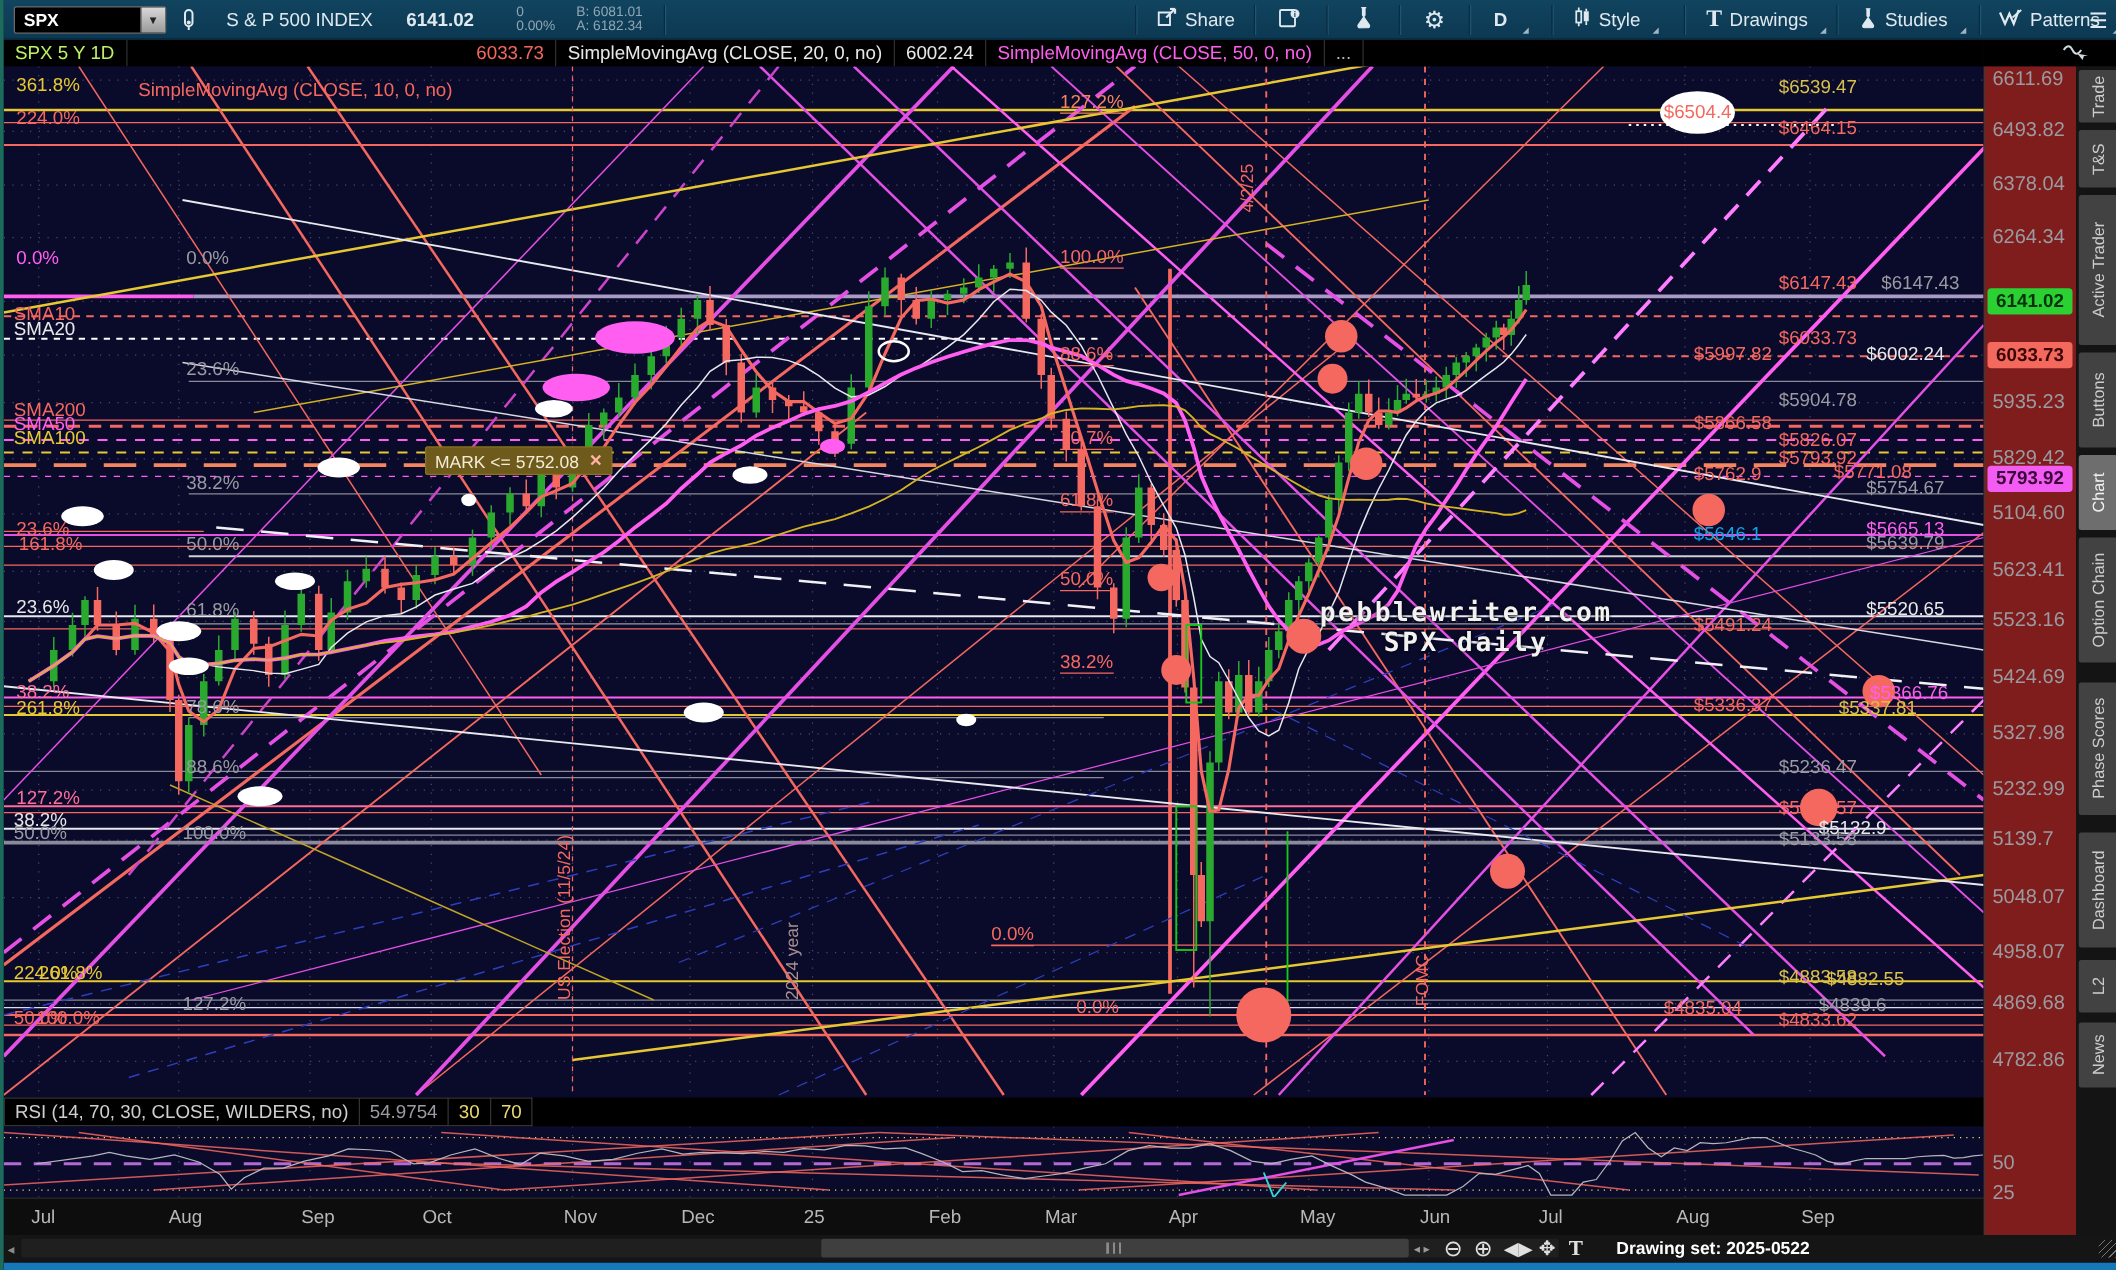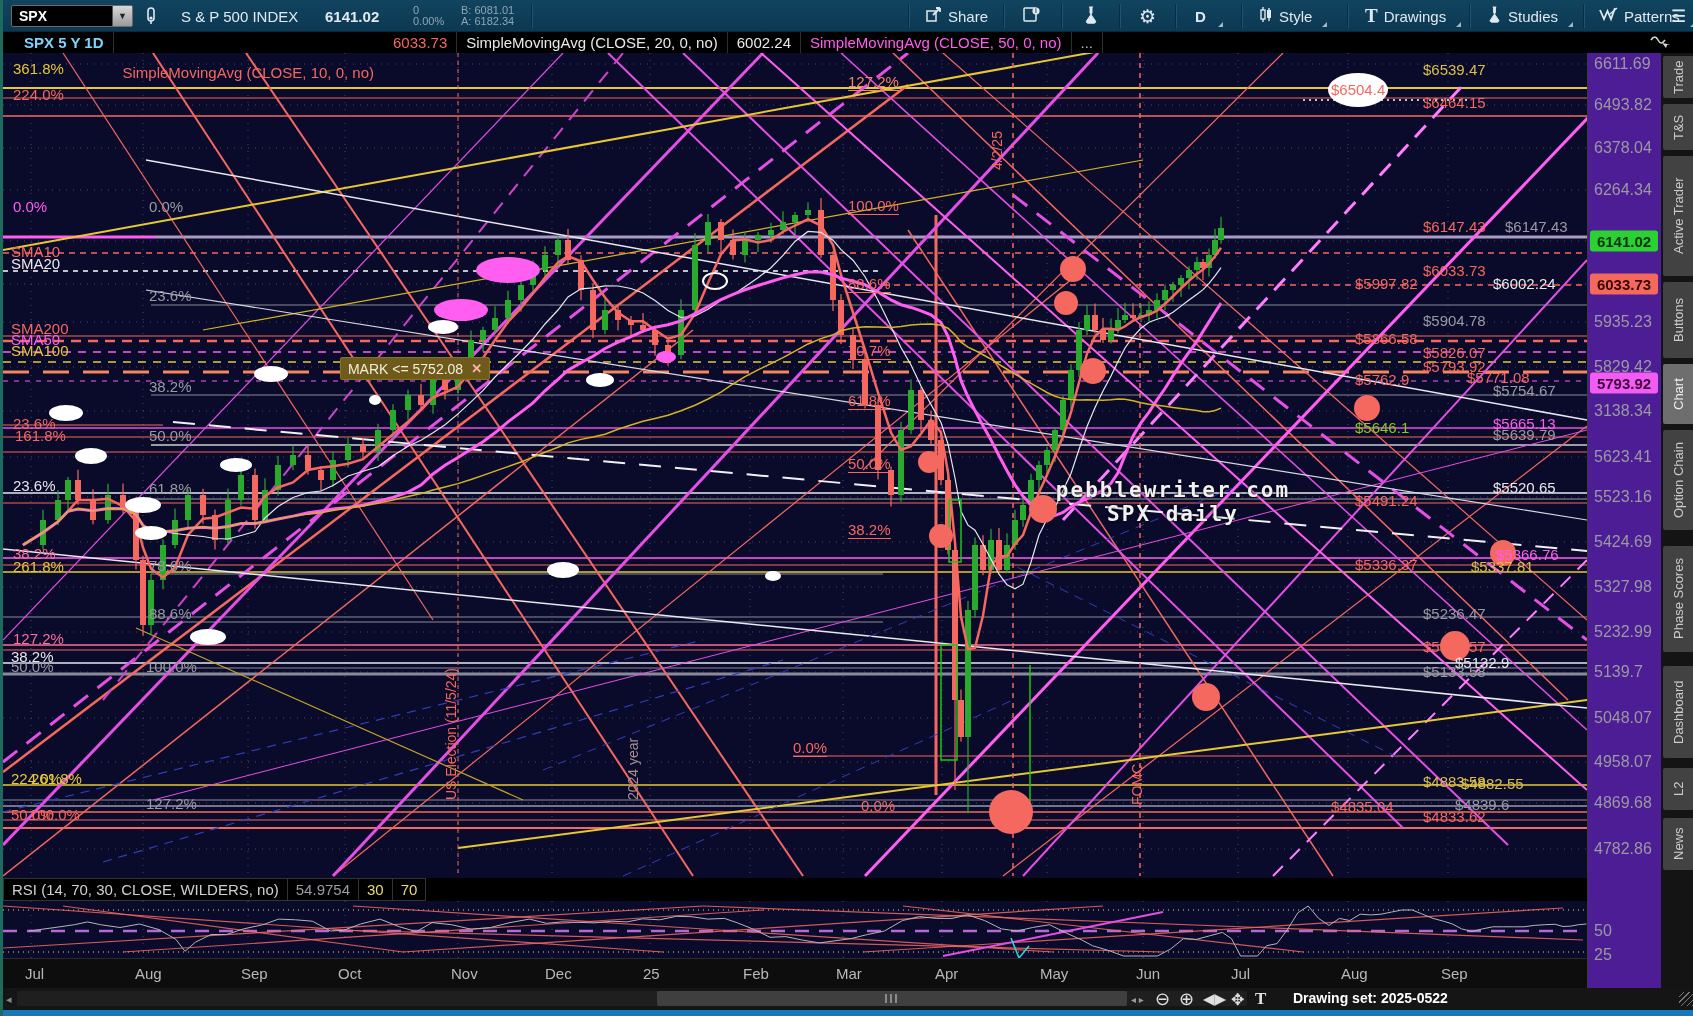--- a/index.html
+++ b/index.html
@@ -21,39 +21,39 @@
   .corner { position:absolute; right:2px; bottom:3px; width:0; height:0;
     border-left:5px solid transparent; border-bottom:5px solid #9fb6c2; }
   .big-last { font-size:19px; font-weight:bold; color:#fff; }
   .stack { display:flex; flex-direction:column; line-height:11px; font-size:11px; color:#8fa6b4; }
 
   
   .chart-header { position:absolute; left:0; top:32px; width:1584px; height:21px; background:#000;
     display:flex; align-items:stretch; z-index:25; font-size:15px; }
   .chart-header .cell { display:flex; align-items:center; padding:0 9px; border-right:1px solid #2e2e2e;
     color:#d4d4d4; white-space:nowrap; }
-  .chart-header .cell.title { color:#7dd3fc; font-weight:bold;margin-left:12px; }
+  .chart-header .cell.title { color:#bef264; font-weight:normal; }
   .hdr-right-strip { position:absolute; left:1584px; top:32px; width:109px; height:21px; background:#000; z-index:25; }
 
   
   .chart-wrap { position:absolute; left:0; top:53px; width:1584px; height:825px; background:#0a0a2b; overflow:hidden; }
   .chart-wrap svg { position:absolute; left:0; top:0; }
   .ch-label { position:absolute; font-size:15px; white-space:nowrap; line-height:15px; z-index:6; }
   .ch-label.ul { border-bottom:1px solid currentColor; padding-bottom:1px; }
   .v-label { position:absolute; font-size:14px; white-space:nowrap; transform:rotate(-90deg); transform-origin:0 0; z-index:6; }
   .mark-tip { position:absolute; left:337px; top:304px; width:150px; height:23px; background:#6e5a1a;
     border:1px solid #8a731f; border-radius:2px; color:#f5edd8; font-size:14px; display:flex;
     align-items:center; justify-content:center; gap:8px; z-index:8; }
   .mark-tip .x { color:#ffb4a6; font-weight:bold; font-size:13px; }
   .watermark { position:absolute; left:1040px; top:425px; width:260px; text-align:center; z-index:7;
     color:#f2f2f2; font-family:"DejaVu Sans Mono", monospace; font-size:21px; font-weight:bold; letter-spacing:2px;
     text-shadow:0 0 3px #000; }
 
   
-  .price-axis { position:absolute; left:1584px; top:53px; width:74px; height:935px; background:#4c1d95;
+  .price-axis { position:absolute; left:1584px; top:53px; width:74px; height:935px; background:#7f1d1d;
     border-left:1px solid #3a3a3a; z-index:20; }
   .tick { position:absolute; left:6px; color:#9a9aa0; font-size:16px; transform:translateY(-50%); }
   .badge { position:absolute; left:2px; width:68px; height:21px; border-radius:3px; font-size:15px; font-weight:bold;
     display:flex; align-items:center; justify-content:center; transform:translateY(-50%); }
 
   
   .sidebar { position:absolute; left:1658px; top:32px; width:35px; height:956px; background:#141414; z-index:20; }
   .side-tab { position:absolute; left:2px; width:31px; background:#424242; border-radius:2px; color:#cccccc;
     font-size:13px; display:flex; align-items:center; justify-content:center;
     writing-mode:vertical-rl; transform:rotate(180deg); cursor:pointer; }
@@ -637,21 +637,21 @@
         <div class="ch-label" style="left: 1352px; top: 223px; color: rgb(244, 104, 95);">$5997.82</div>
         <div class="ch-label" style="left: 1490px; top: 223px; color: rgb(232, 232, 232);">$6002.24</div>
         <div class="ch-label" style="left: 1420px; top: 260px; color: rgb(154, 154, 162);">$5904.78</div>
         <div class="ch-label" style="left: 1352px; top: 278px; color: rgb(244, 104, 95); text-align: right;">$5866.58</div>
         <div class="ch-label" style="left: 1420px; top: 292px; color: rgb(244, 104, 95);">$5826.07</div>
         <div class="ch-label" style="left: 1420px; top: 306px; color: rgb(244, 104, 95);">$5793.92</div>
         <div class="ch-label" style="left: 1352px; top: 319px; color: rgb(244, 104, 95);">$5762.9</div>
         <div class="ch-label" style="left: 1464px; top: 317px; color: rgb(244, 104, 95);">$5771.08</div>
         <div class="ch-label" style="left: 1490px; top: 330px; color: rgb(154, 154, 162);">$5754.67</div>
         <div class="ch-label" style="left: 1490px; top: 363px; color: rgb(255, 94, 240);">$5665.13</div>
-        <div class="ch-label" style="left: 1352px; top: 367px; color: #84cc16;">$5646.1</div>
+        <div class="ch-label" style="left: 1352px; top: 367px; color: #0ea5e9;">$5646.1</div>
         <div class="ch-label" style="left: 1490px; top: 374px; color: rgb(154, 154, 162);">$5639.79</div>
         <div class="ch-label" style="left: 1490px; top: 427px; color: rgb(232, 232, 232);">$5520.65</div>
         <div class="ch-label" style="left: 1352px; top: 440px; color: rgb(244, 104, 95);">$5491.24</div>
         <div class="ch-label" style="left: 1493px; top: 494px; color: rgb(255, 94, 240);">$5366.76</div>
         <div class="ch-label" style="left: 1352px; top: 504px; color: rgb(244, 104, 95);">$5336.37</div>
         <div class="ch-label" style="left: 1468px; top: 506px; color: rgb(216, 192, 74);">$5337.81</div>
         <div class="ch-label" style="left: 1420px; top: 553px; color: rgb(154, 154, 162);">$5236.47</div>
         <div class="ch-label" style="left: 1420px; top: 586px; color: rgb(244, 104, 95);">$5179.57</div>
         <div class="ch-label" style="left: 1452px; top: 602px; color: rgb(232, 232, 232);">$5132.9</div>
         <div class="ch-label" style="left: 1420px; top: 611px; color: rgb(154, 154, 162);">$5133.58</div>
@@ -675,21 +675,21 @@
     </div>
   </div>
 
   <div class="price-axis" id="price-axis">
       <div class="tick" style="top: 11px;">6611.69</div>
       <div class="tick" style="top: 52px;">6493.82</div>
       <div class="tick" style="top: 95px;">6378.04</div>
       <div class="tick" style="top: 137px;">6264.34</div>
       <div class="tick" style="top: 269px;">5935.23</div>
       <div class="tick" style="top: 314px;">5829.42</div>
-      <div class="tick" style="top: 358px;">3138.34</div>
+      <div class="tick" style="top: 358px;">5104.60</div>
       <div class="tick" style="top: 404px;">5623.41</div>
       <div class="tick" style="top: 444px;">5523.16</div>
       <div class="tick" style="top: 489px;">5424.69</div>
       <div class="tick" style="top: 534px;">5327.98</div>
       <div class="tick" style="top: 579px;">5232.99</div>
       <div class="tick" style="top: 619px;">5139.7</div>
       <div class="tick" style="top: 665px;">5048.07</div>
       <div class="tick" style="top: 709px;">4958.07</div>
       <div class="tick" style="top: 750px;">4869.68</div>
       <div class="tick" style="top: 796px;">4782.86</div>

